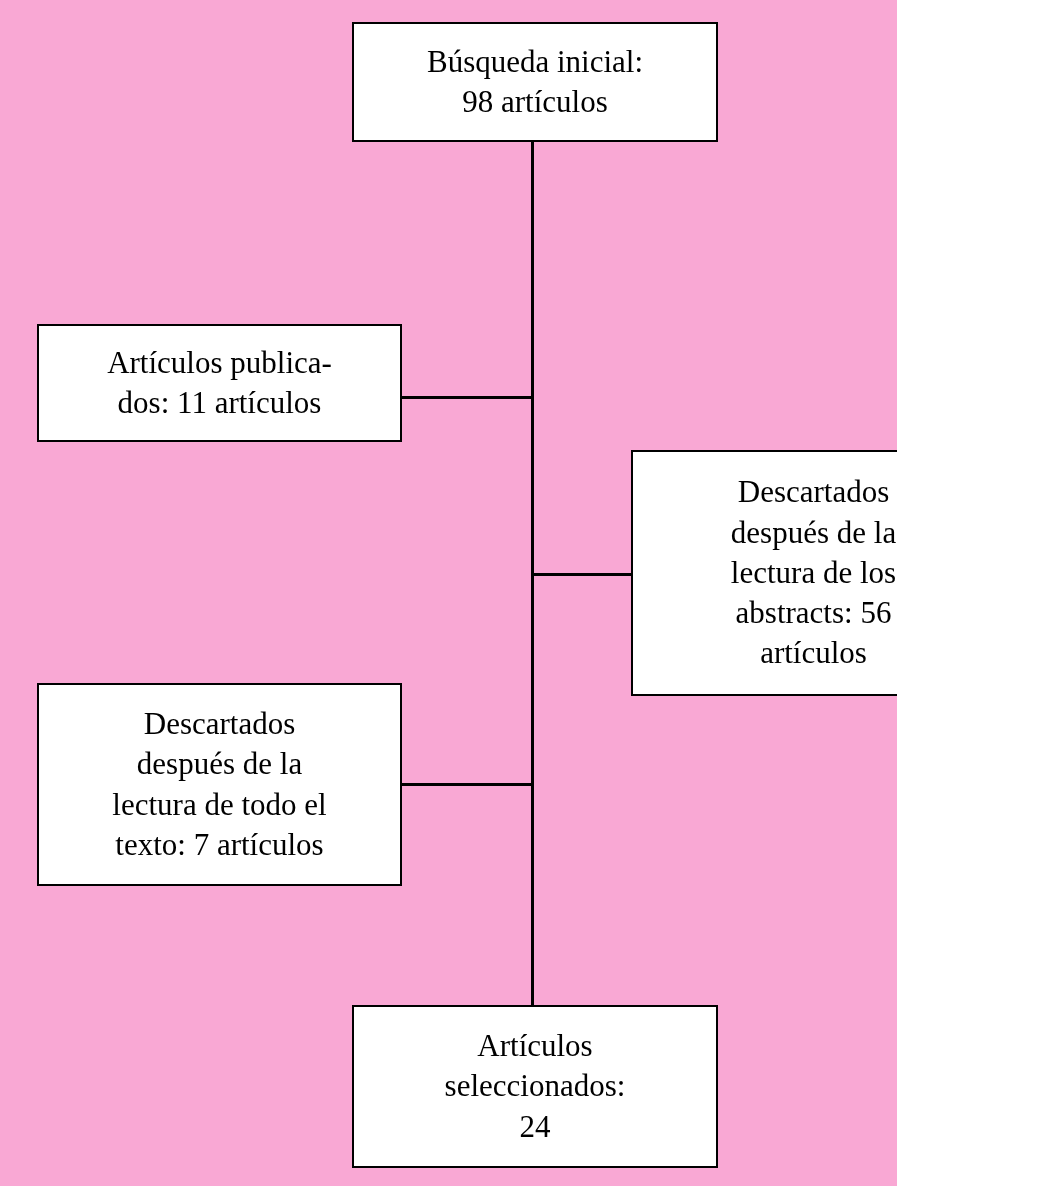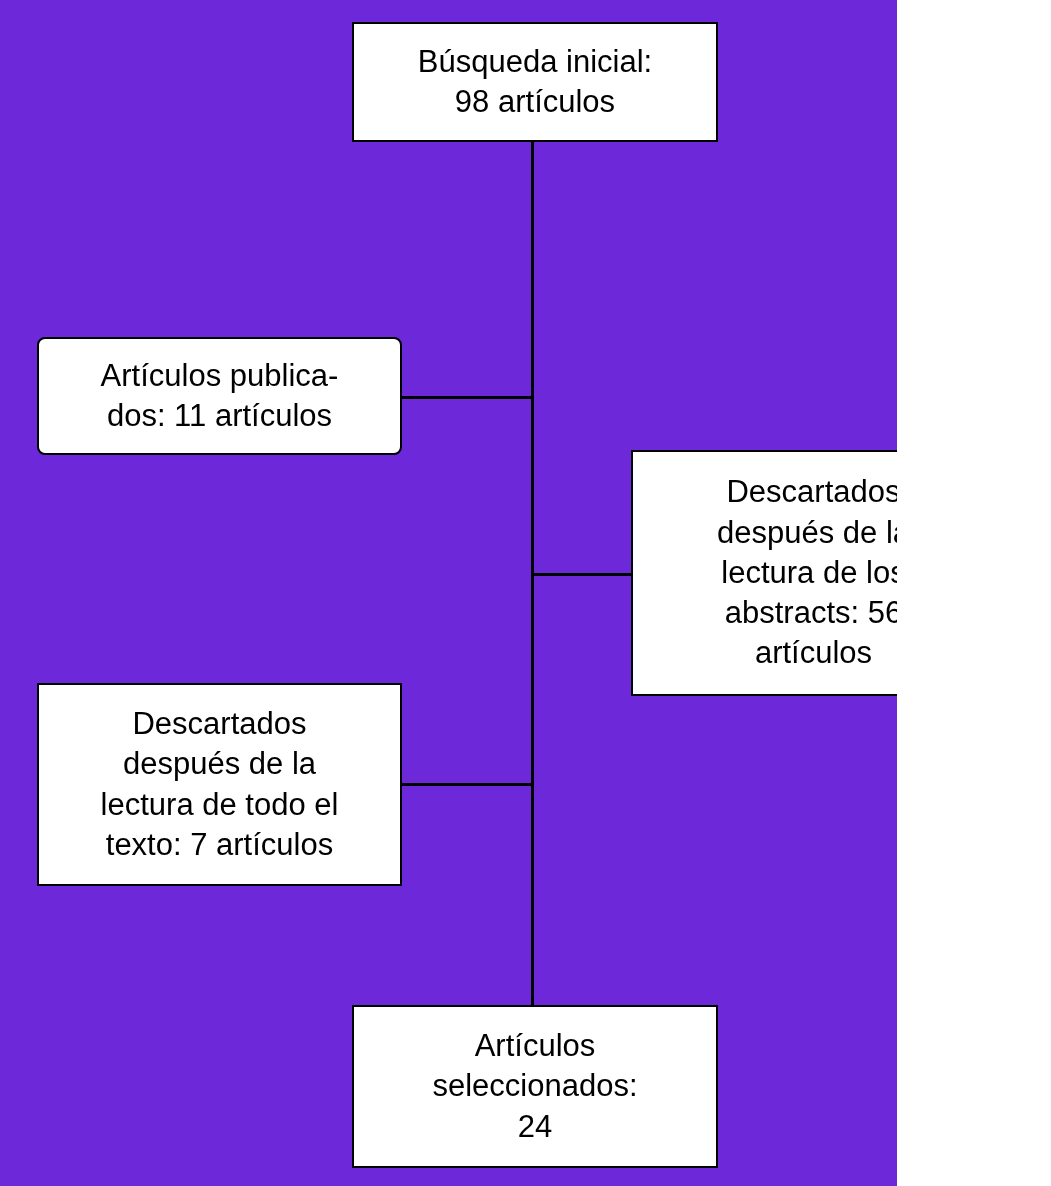--- a/index.html
+++ b/index.html
@@ -4,22 +4,22 @@
 <style>
   html, body {
     margin: 0;
     padding: 0;
     background: #ffffff;
   }
   #flowchart-canvas {
     position: relative;
     width: 897px;
     height: 1186px;
-    background: #6d28d9;
-    font-family: Liberation Sans, sans-serif;
+    background: #f9a8d4;
+    font-family: Liberation Serif, serif;
     overflow: hidden;
   }
   .node-box {
     position: absolute;
     box-sizing: border-box;
     border: 2px solid #000000;
     background: #ffffff;
     display: flex;
     align-items: center;
     justify-content: center;
@@ -39,21 +39,21 @@
   .connector {
     position: absolute;
     background: #000000;
     z-index: 1;
   }
   .connector.vertical  { width: 3px; }
   .connector.horizontal{ height: 3px; }
 
   
   #node-initial-search  { left: 352px; top: 22px;   width: 366px; height: 120px; }
-  #node-published       { left: 37px;  top: 337px;  width: 365px; height: 118px; border-radius: 8px; }
+  #node-published       { left: 37px;  top: 324px;  width: 365px; height: 118px; }
   #node-discarded-abstracts { left: 631px; top: 450px; width: 365px; height: 246px; }
   #node-discarded-fulltext  { left: 37px;  top: 683px; width: 365px; height: 203px; }
   #node-selected        { left: 352px; top: 1005px; width: 366px; height: 163px; }
 
   
   #trunk-line            { left: 531px; top: 141px; height: 866px; }
   #branch-published      { left: 400px; top: 396px; width: 133px; }
   #branch-abstracts      { left: 531px; top: 573px; width: 102px; }
   #branch-fulltext       { left: 400px; top: 783px; width: 133px; }
 </style>

